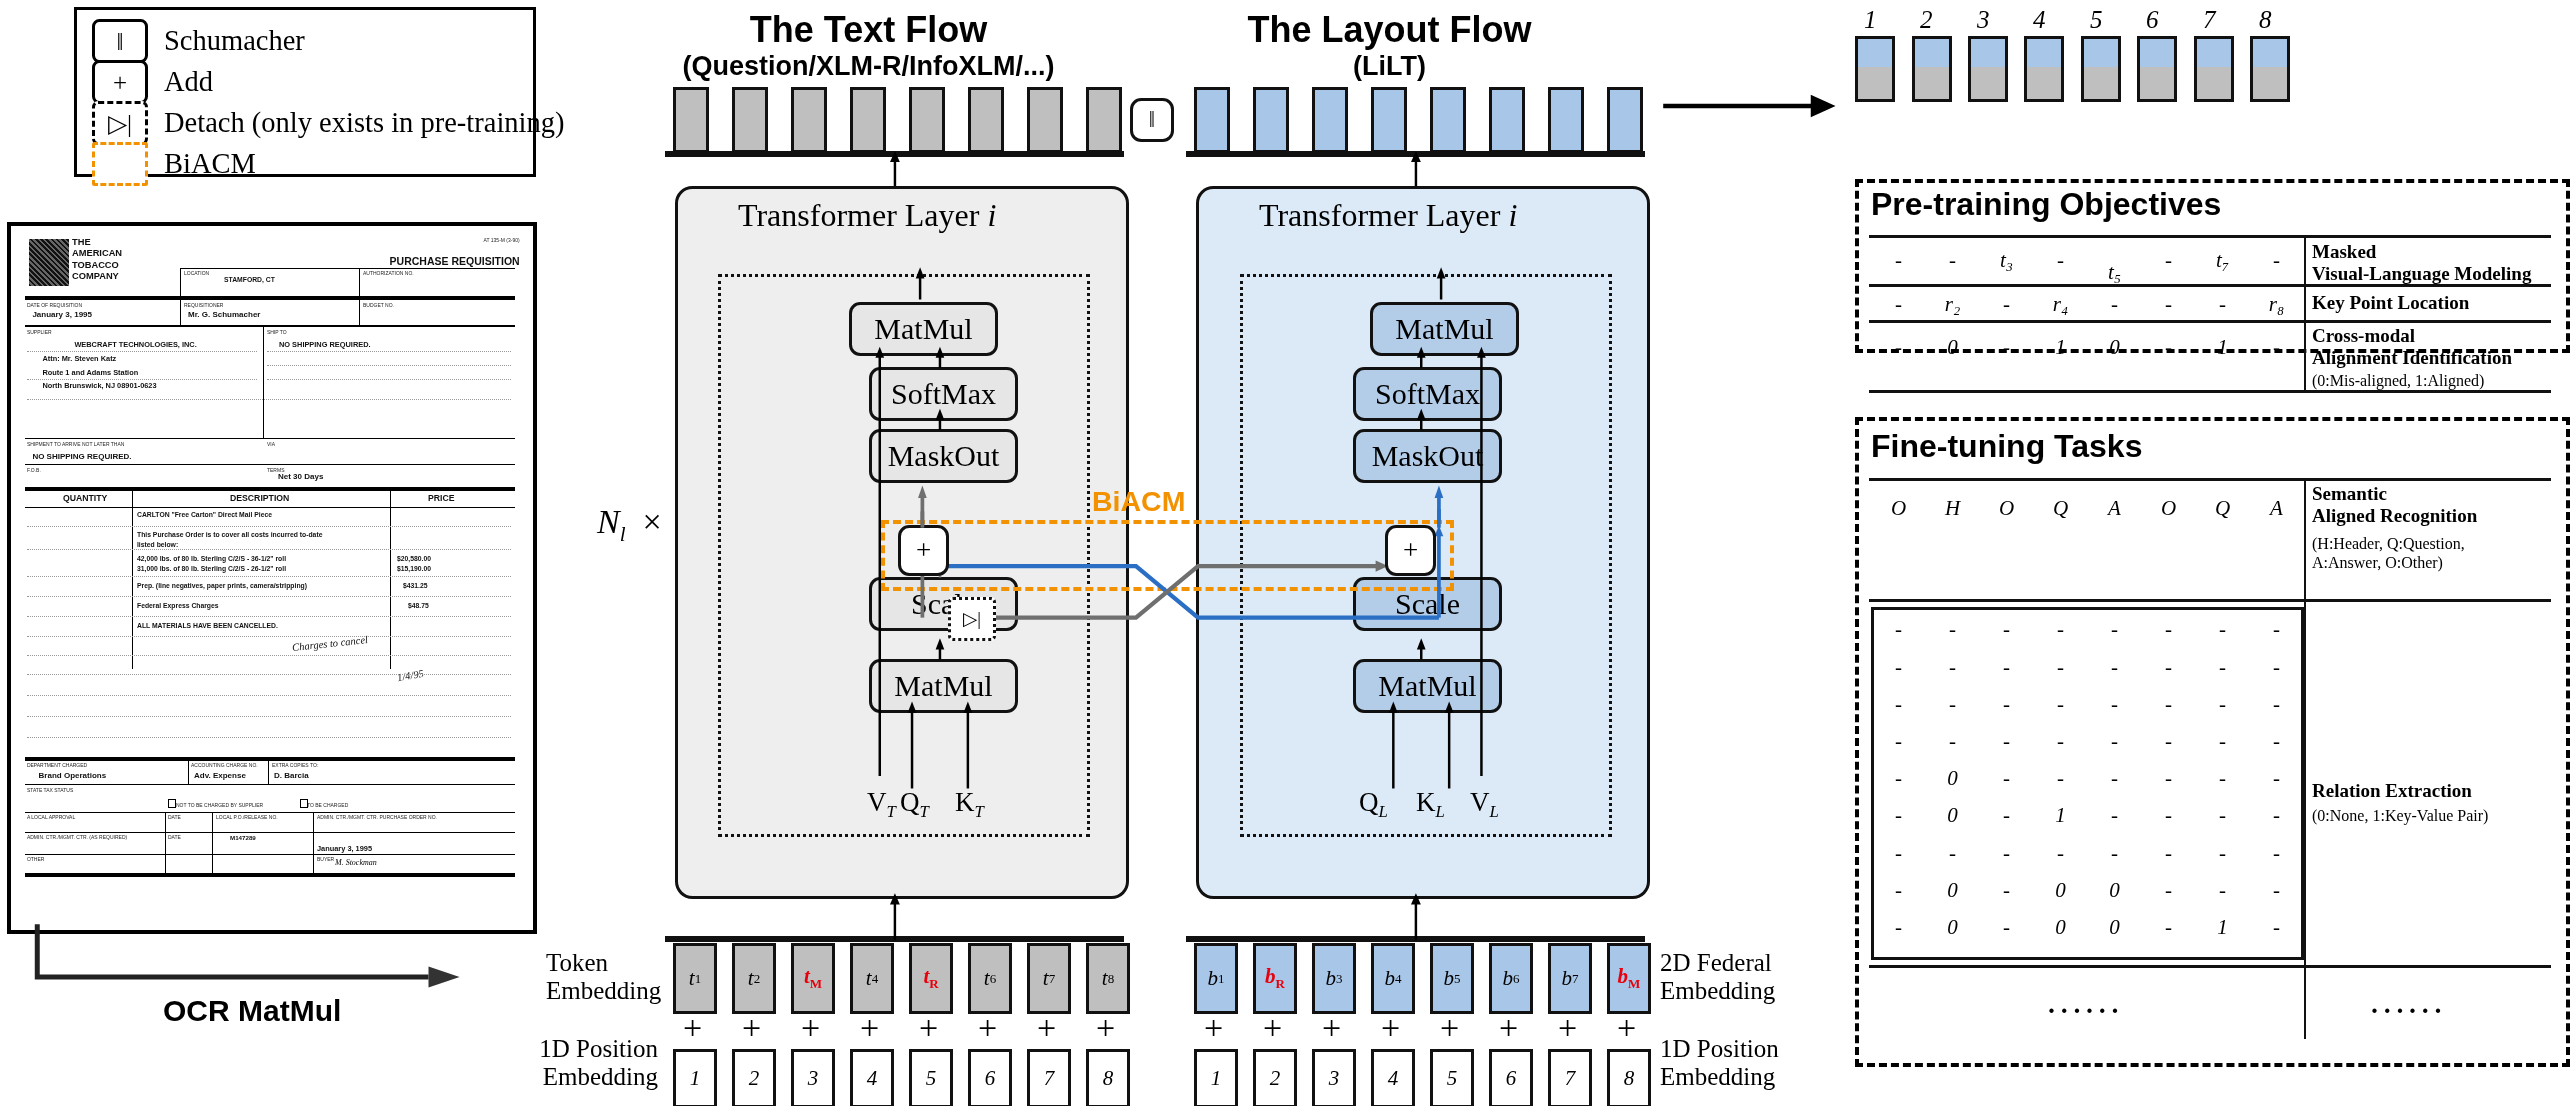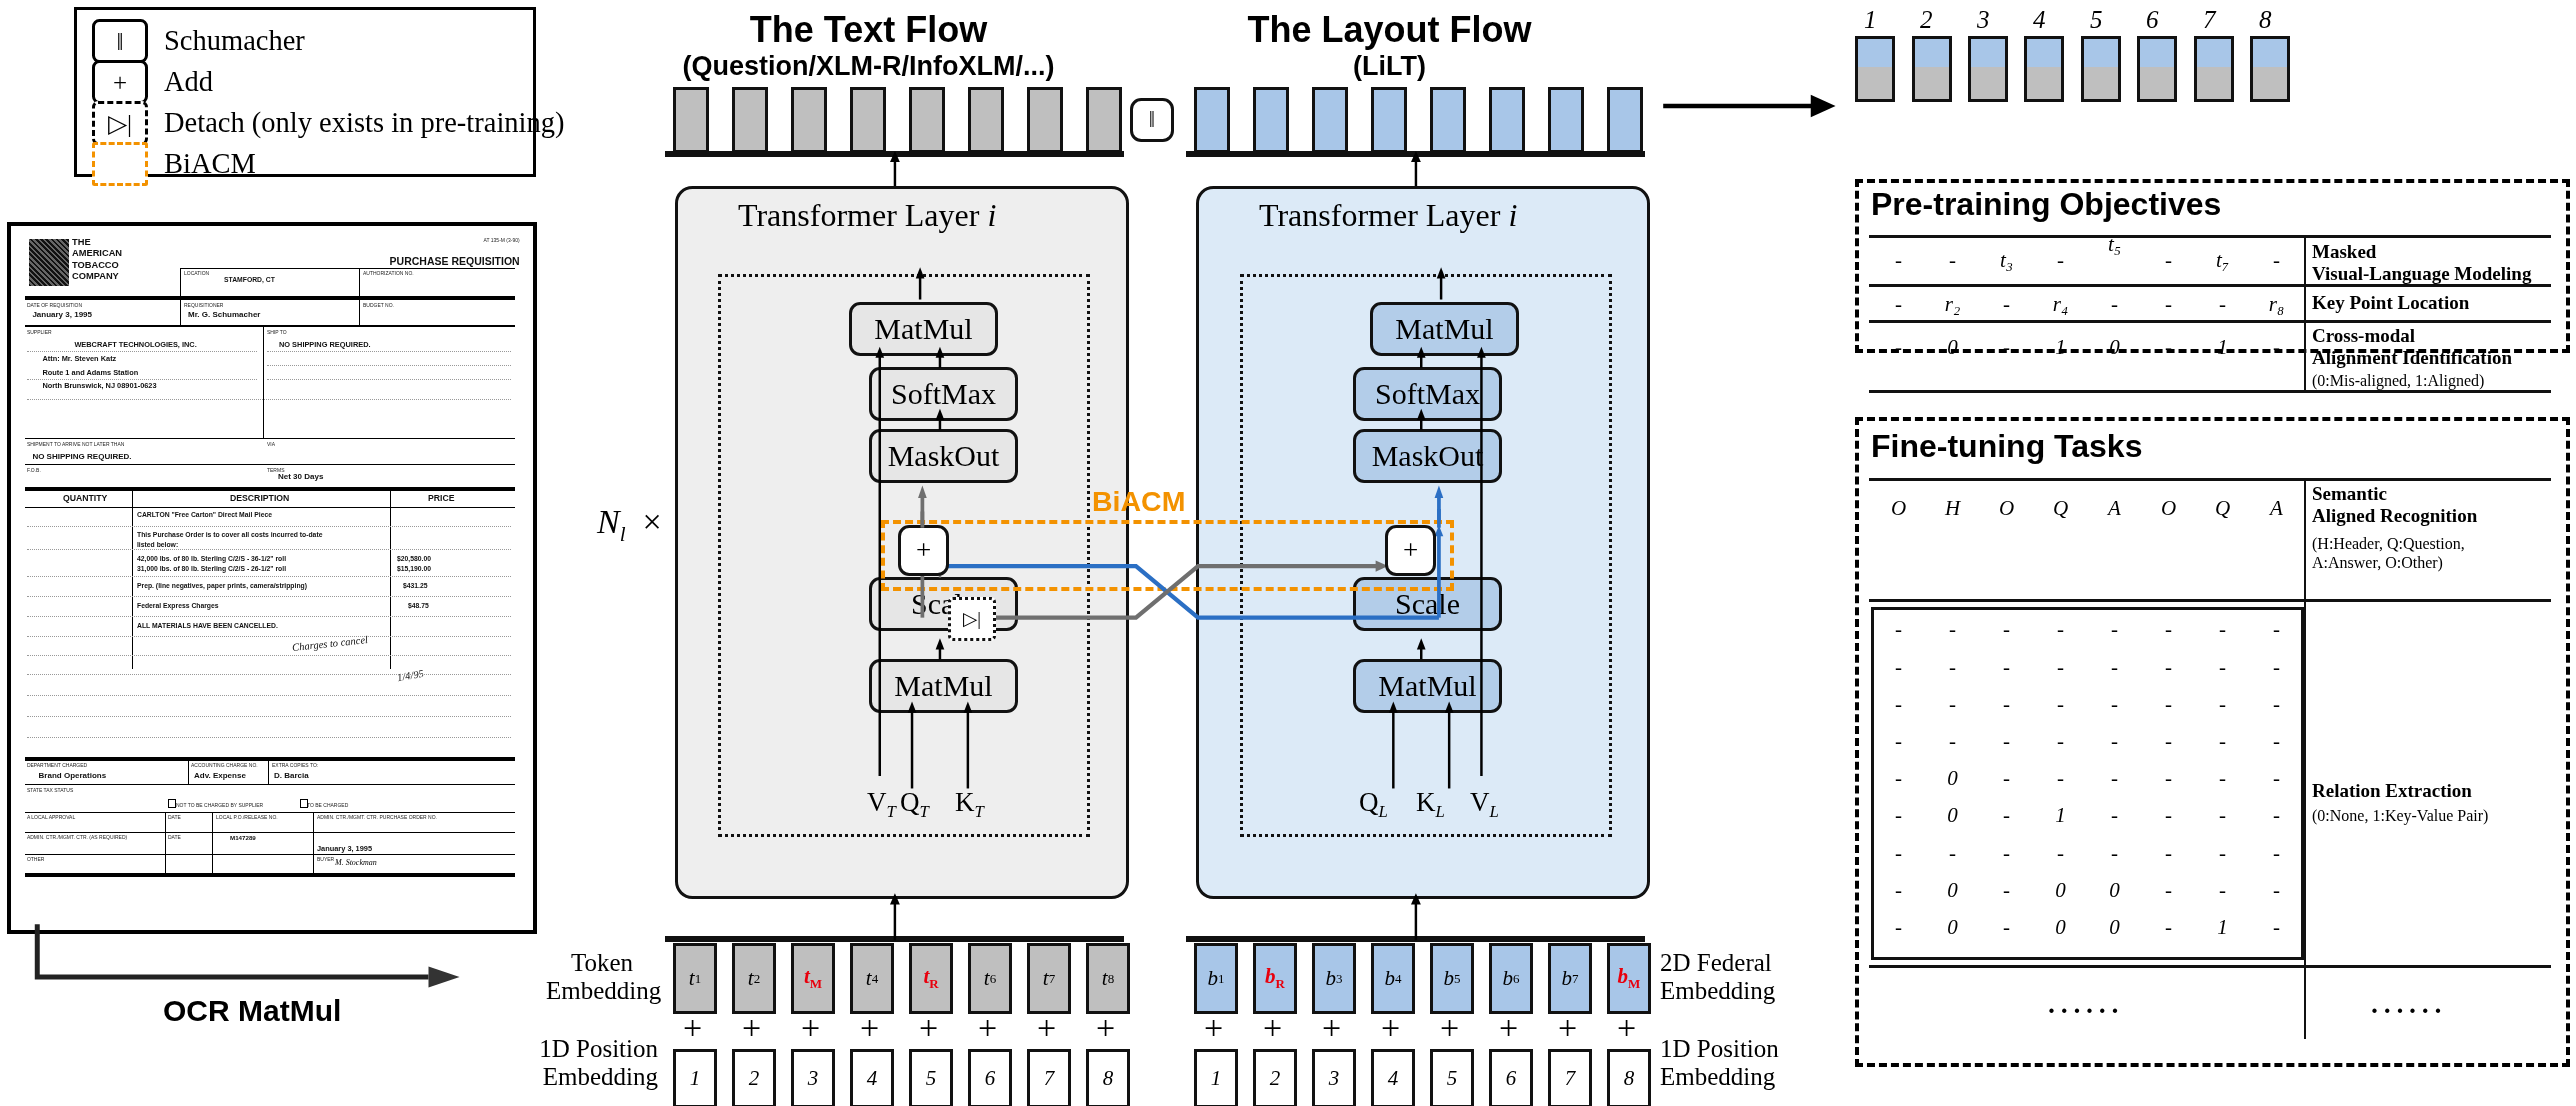--- a/index.html
+++ b/index.html
@@ -379,21 +379,21 @@
 <svg class="abs" style="left:869px;top:893px;width:74px;height:50px;" viewBox="0 0 120 80" width="74" height="50">
   <path d="M 42 76 L 42 14" stroke="#000" stroke-width="4" fill="none"></path>
   <polygon points="42,0 34,18 50,18" fill="#000"></polygon>
 </svg>
 <div class="thickbar" style="left:1186px;top:936px;width:459px;"></div>
 <svg class="abs" style="left:1390px;top:893px;width:74px;height:50px;" viewBox="0 0 120 80" width="74" height="50">
   <path d="M 42 76 L 42 14" stroke="#000" stroke-width="4" fill="none"></path>
   <polygon points="42,0 34,18 50,18" fill="#000"></polygon>
 </svg>
 
-<div class="sidelab" style="left:546px;top:949px;text-align:center;width:112px;">
+<div class="sidelab" style="left:546px;top:949px;text-align:left;width:112px;">
   <span>Token</span><br>
   <span>Embedding</span>
 </div>
 <div class="sidelab" style="left:484px;top:1035px;text-align:right;width:174px;">
   <span>1D Position</span><br>
   <span>Embedding</span>
 </div>
 <div class="sidelab" style="left:1660px;top:949px;width:186px;">
   <span>2D Federal</span><br>
   <span>Embedding</span>
@@ -539,21 +539,21 @@
 <div class="panelhead" style="left:1871px;top:186px;">Pre-training Objectives</div>
 <div class="tbl-line" style="left:1869px;top:235px;width:682px;"></div>
 <div class="tbl-line" style="left:1869px;top:284px;width:682px;"></div>
 <div class="tbl-line" style="left:1869px;top:320px;width:682px;"></div>
 <div class="tbl-vline" style="left:2304px;top:235px;height:109px;"></div>
 <div id="pt-rows">
     <div class="celltxt" style="left:1880px;top:248px;width:37px;">-</div>
     <div class="celltxt" style="left:1934px;top:248px;width:37px;">-</div>
     <div class="celltxt" style="left:1988px;top:248px;width:37px;">t₃</div>
     <div class="celltxt" style="left:2042px;top:248px;width:37px;">-</div>
-    <div class="celltxt" style="left:2096px;top:232px;width:37px;">t₅</div>
+    <div class="celltxt" style="left:2096px;top:260px;width:37px;">t₅</div>
     <div class="celltxt" style="left:2150px;top:248px;width:37px;">-</div>
     <div class="celltxt" style="left:2204px;top:248px;width:37px;">t₇</div>
     <div class="celltxt" style="left:2258px;top:248px;width:37px;">-</div>
     <div class="celltxt" style="left:1880px;top:292px;width:37px;">-</div>
     <div class="celltxt" style="left:1934px;top:292px;width:37px;">r₂</div>
     <div class="celltxt" style="left:1988px;top:292px;width:37px;">-</div>
     <div class="celltxt" style="left:2042px;top:292px;width:37px;">r₄</div>
     <div class="celltxt" style="left:2096px;top:292px;width:37px;">-</div>
     <div class="celltxt" style="left:2150px;top:292px;width:37px;">-</div>
     <div class="celltxt" style="left:2204px;top:292px;width:37px;">-</div>

